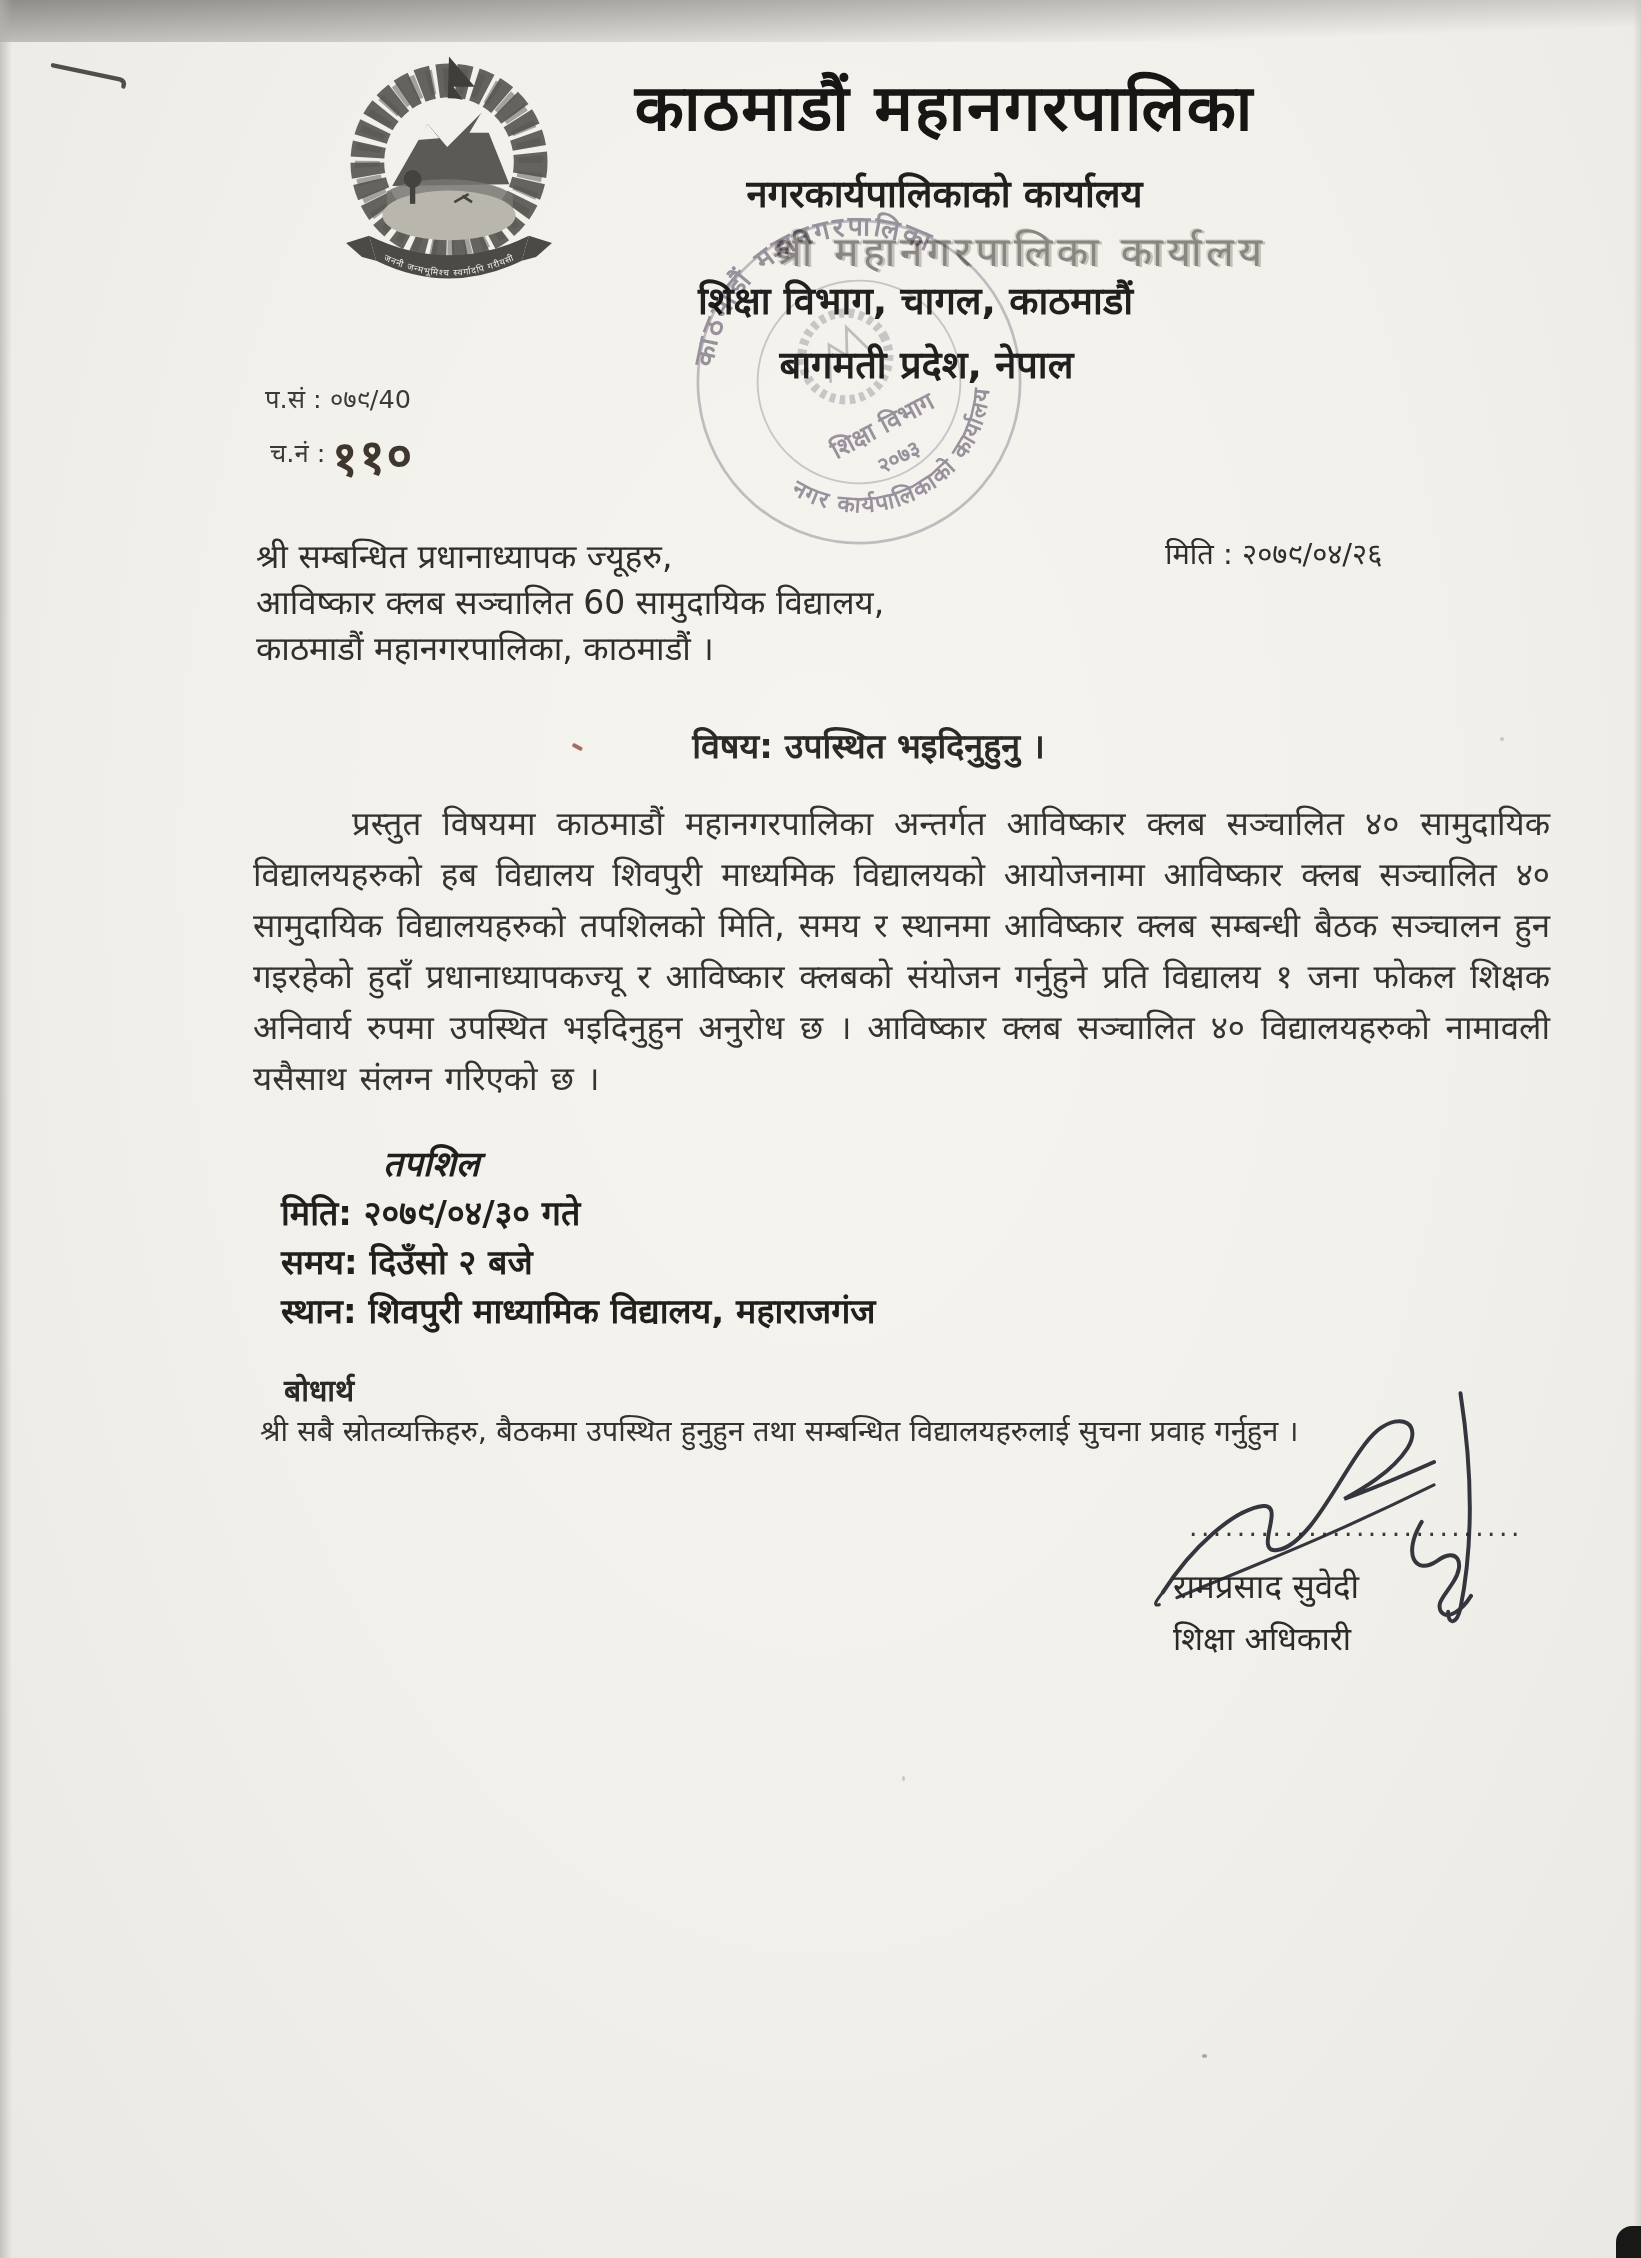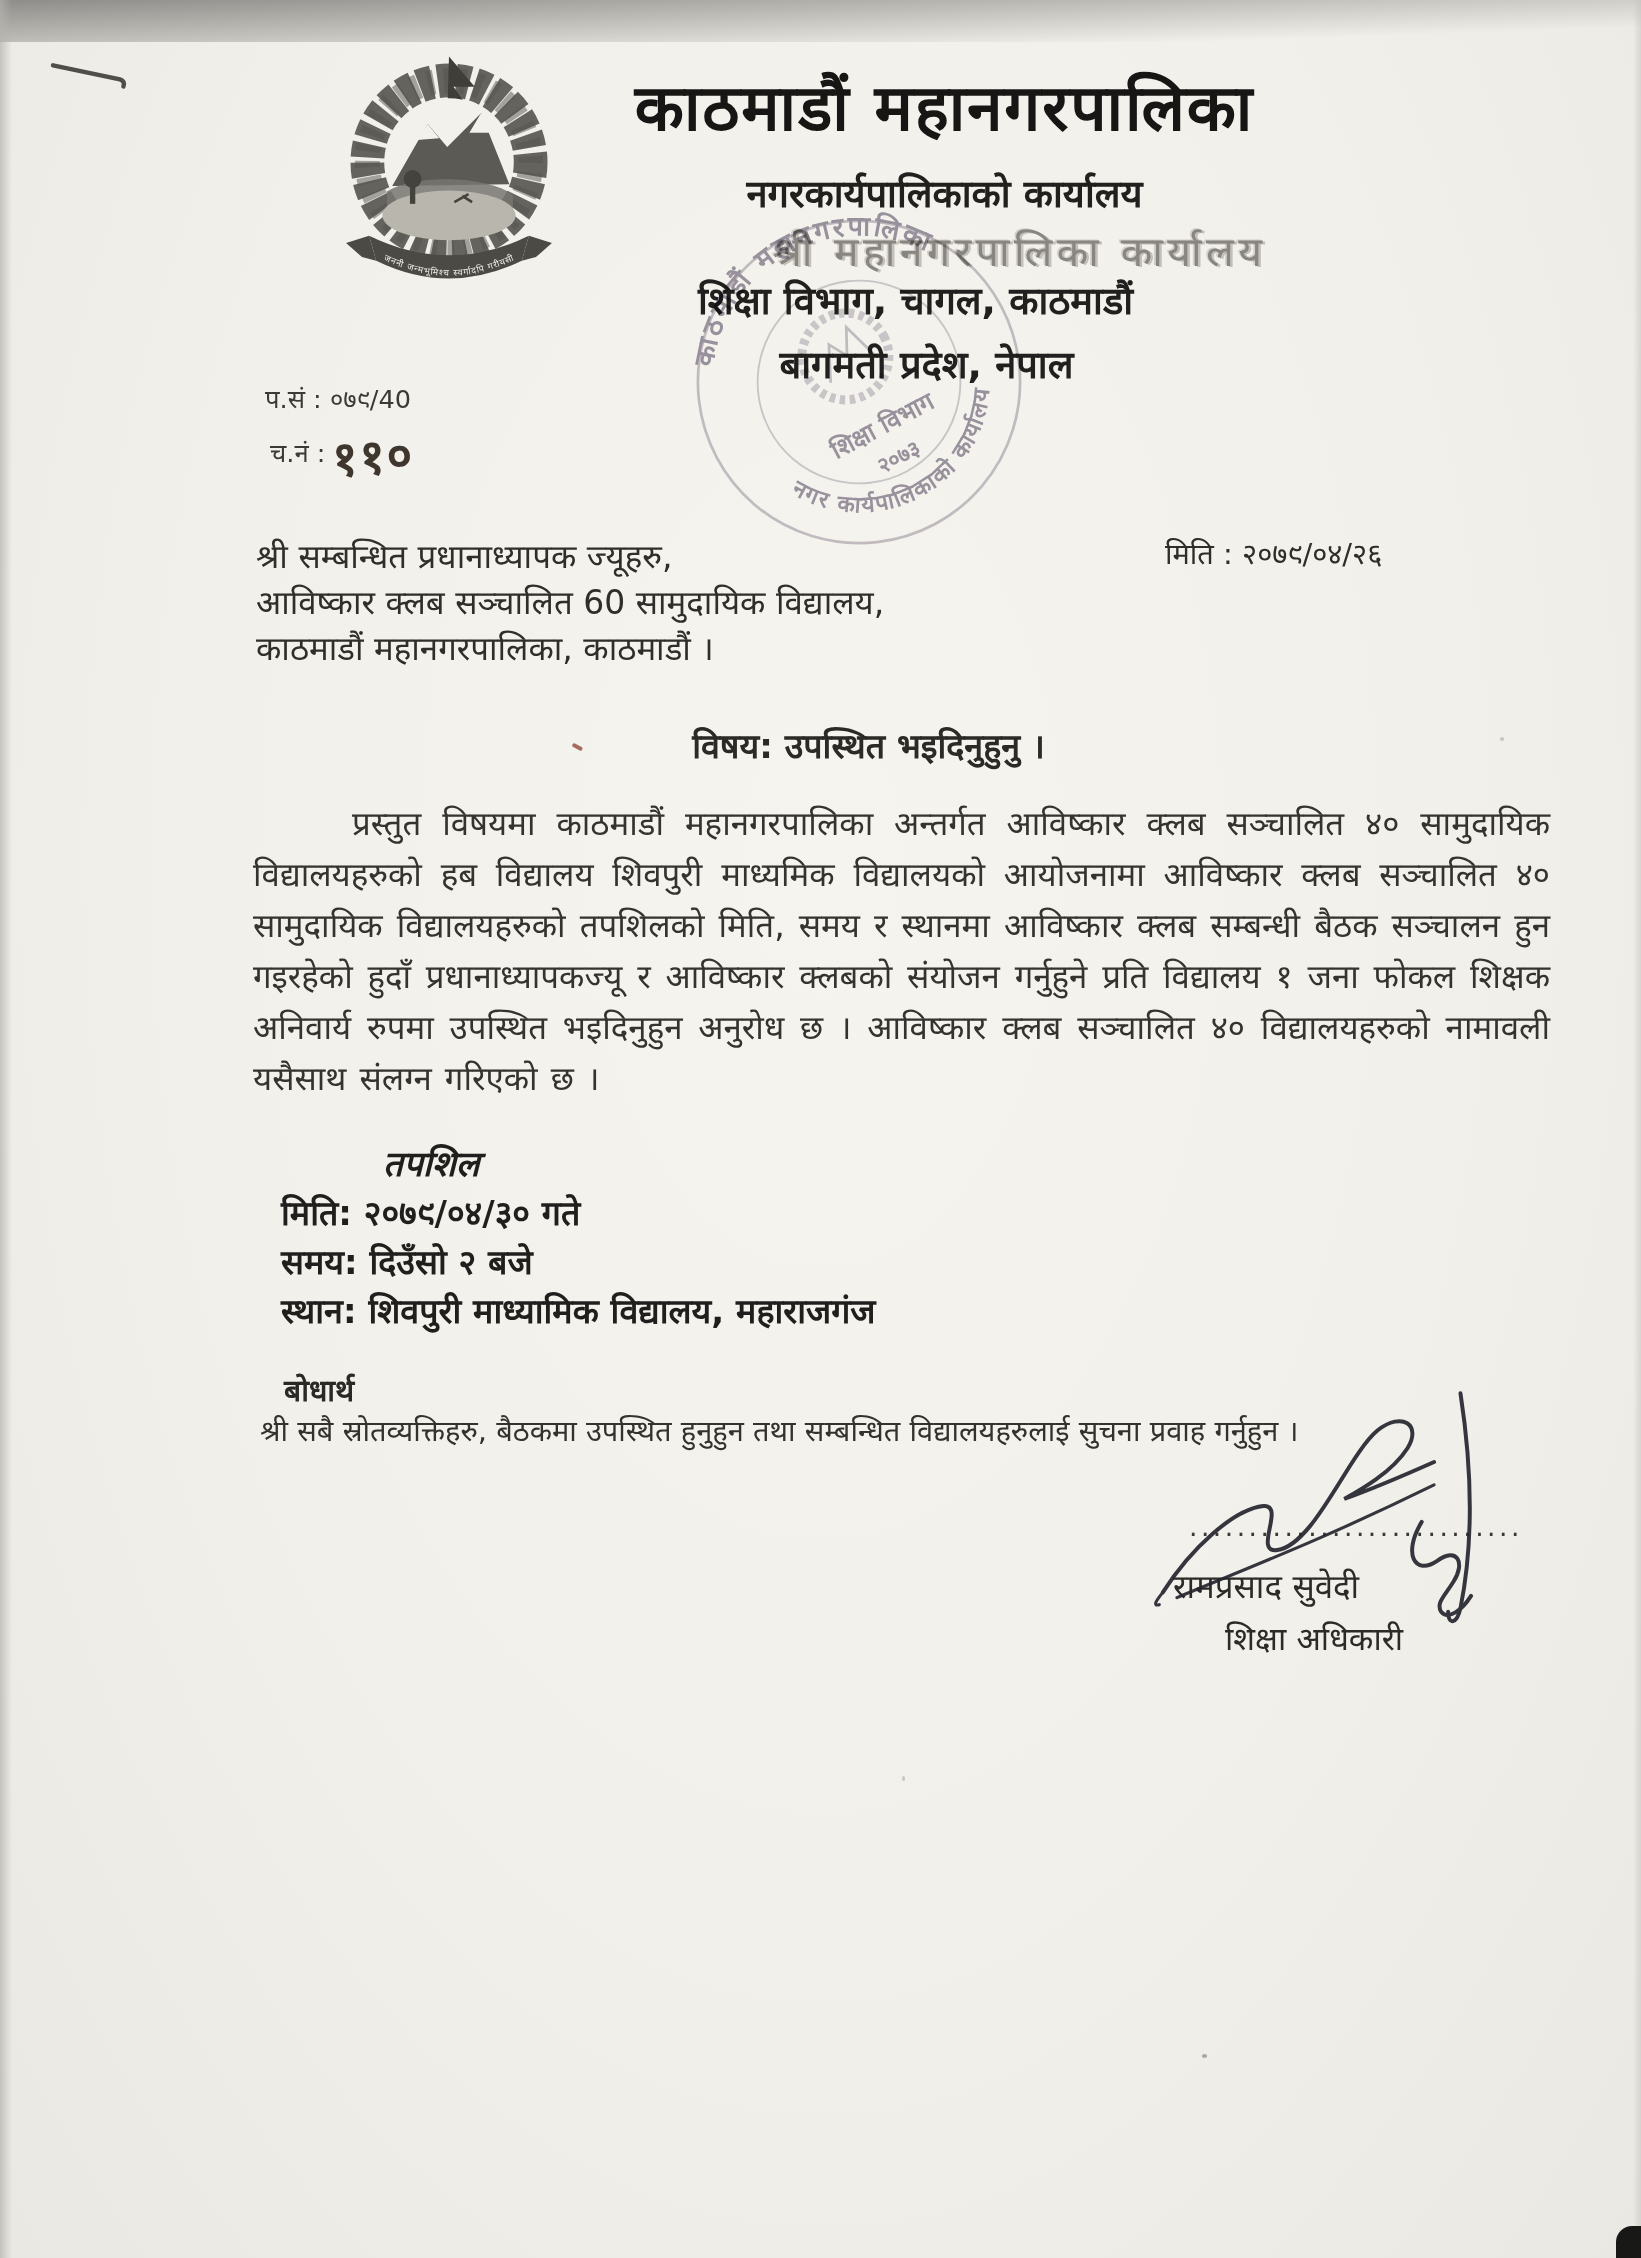--- a/index.html
+++ b/index.html
@@ -61,21 +61,21 @@
   .det-head{margin-left:102px;font-size:35px;font-style:italic;}
 
   .cc-head{position:absolute;left:284px;top:1369px;font-size:30px;font-weight:600;color:#2a2926;}
   .cc-line{position:absolute;left:260px;top:1410px;width:1235px;font-size:29px;color:#33322e;}
 
   .signature-svg{position:absolute;left:1138px;top:1381px;z-index:3;}
   .sig-dots{position:absolute;left:1189px;top:1519px;width:256px;text-align:center;
     font-size:26.5px;letter-spacing:3.5px;color:#3a3935;}
   .sig-name{position:absolute;left:1173px;top:1563px;width:282px;
     font-size:33px;color:#2c2b28;}
-  .sig-title{position:absolute;left:1173px;top:1616px;width:282px;text-align:center;
+  .sig-title{position:absolute;left:1173px;top:1616px;width:282px;
     font-size:32px;color:#2c2b28;}
 </style>
 </head>
 <body>
 
 <div class="page">
 
   <div class="edge-top"></div>
   <div class="edge-left"></div>
   <div class="edge-right"></div>

